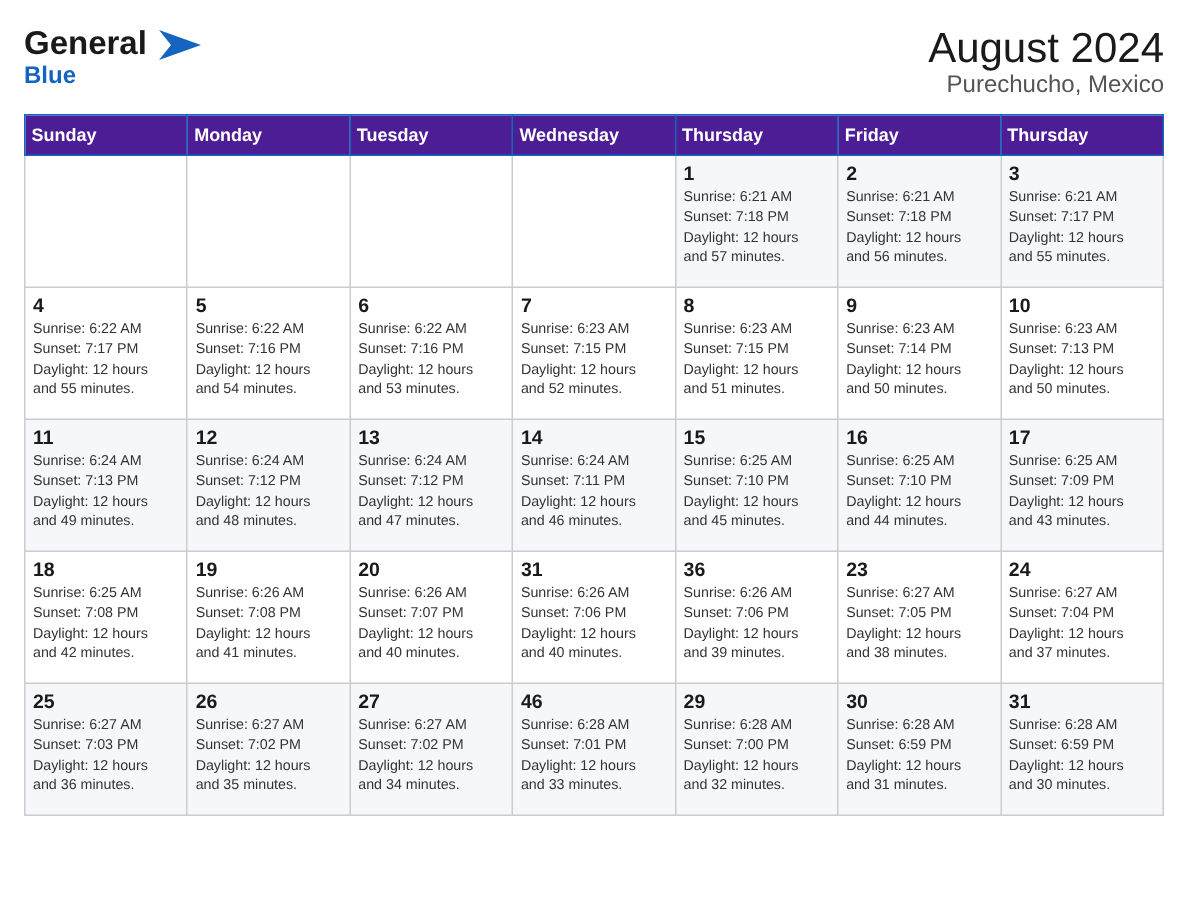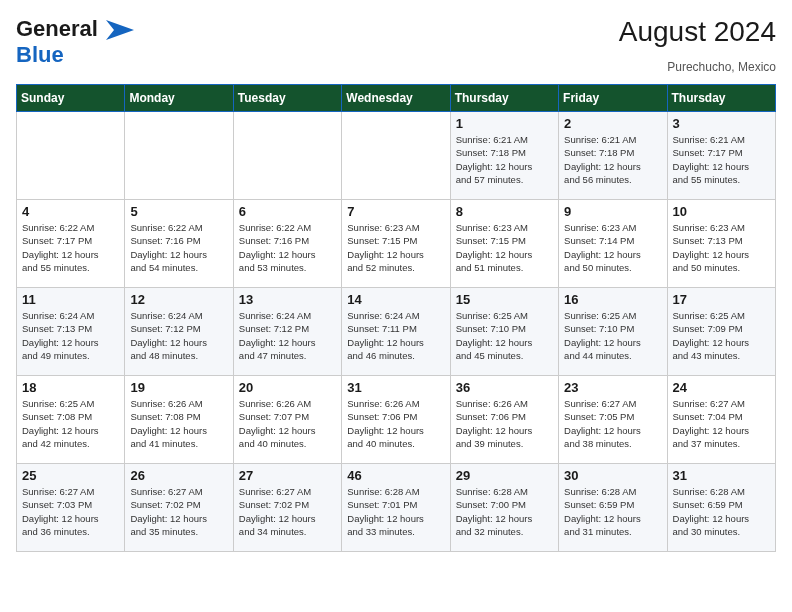--- a/index.html
+++ b/index.html
@@ -27,31 +27,30 @@
     }
     .title-block {
       text-align: right;
     }
     .title-block .month-year {
       font-size: 28px;
       color: #1a1a1a;
       font-weight: 300;
     }
     .title-block .location {
-      font-size: 12px;
+      font-size: 16px;
       color: #555;
-      margin-top: 12px;
     }
     table {
       width: 100%;
       border-collapse: collapse;
       table-layout: fixed;
     }
     thead tr th {
-      background-color: #14532d;
+      background-color: #4c1d95;
       color: #fff;
       font-size: 12px;
       font-weight: bold;
       padding: 6px 4px;
       text-align: left;
       border: 1px solid #1565c0;
     }
     tbody tr td {
       vertical-align: top;
       border: 1px solid #ccc;
@@ -90,21 +89,21 @@
   <div class="logo">
     <div class="logo-row">
       <span style="font-size:22px;font-weight:bold;">
         <span style="color:#1a1a1a;">General</span>
         <svg width="28" height="20" viewBox="0 0 28 20" style="vertical-align:middle;margin-left:2px;">
           <polygon points="0,0 28,10 0,20 8,10" fill="#1565c0"></polygon>
         </svg>
       </span>
     </div>
     <div>
-      <span style="font-size:22px;font-weight:bold;color:#1565c0;">Blue</span>
+      <span style="font-size:16px;font-weight:bold;color:#1565c0;">Blue</span>
     </div>
   </div>
   <div class="title-block">
     <div class="month-year">August 2024</div>
     <div class="location">Purechucho, Mexico</div>
   </div>
 </div>
 
 <table>
   <thead>

